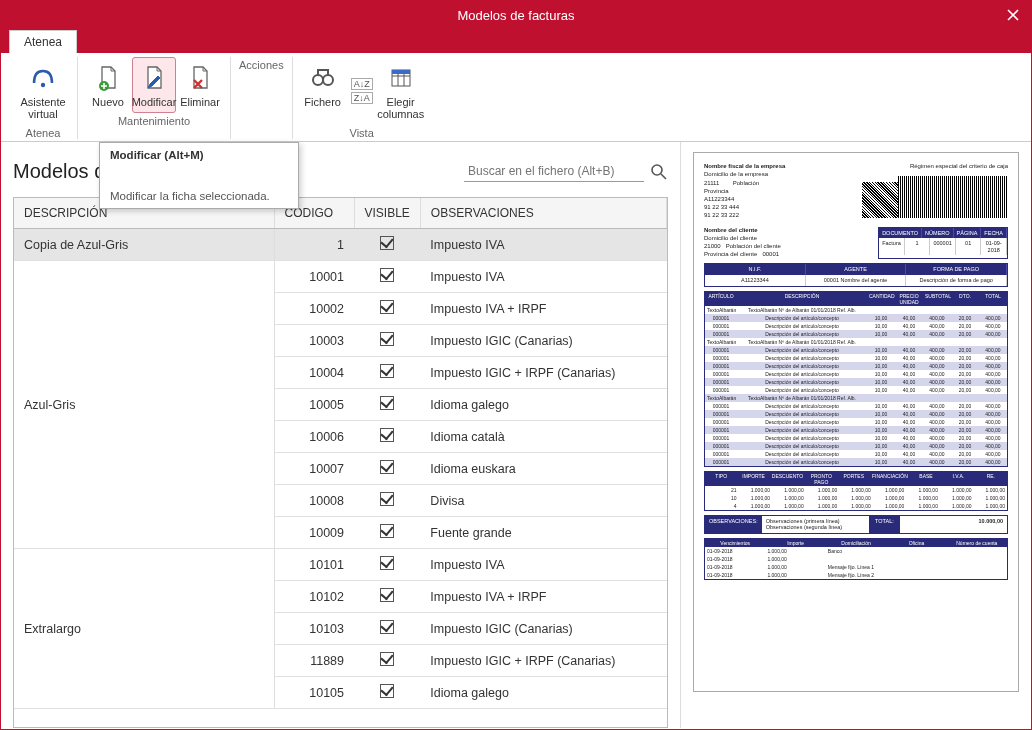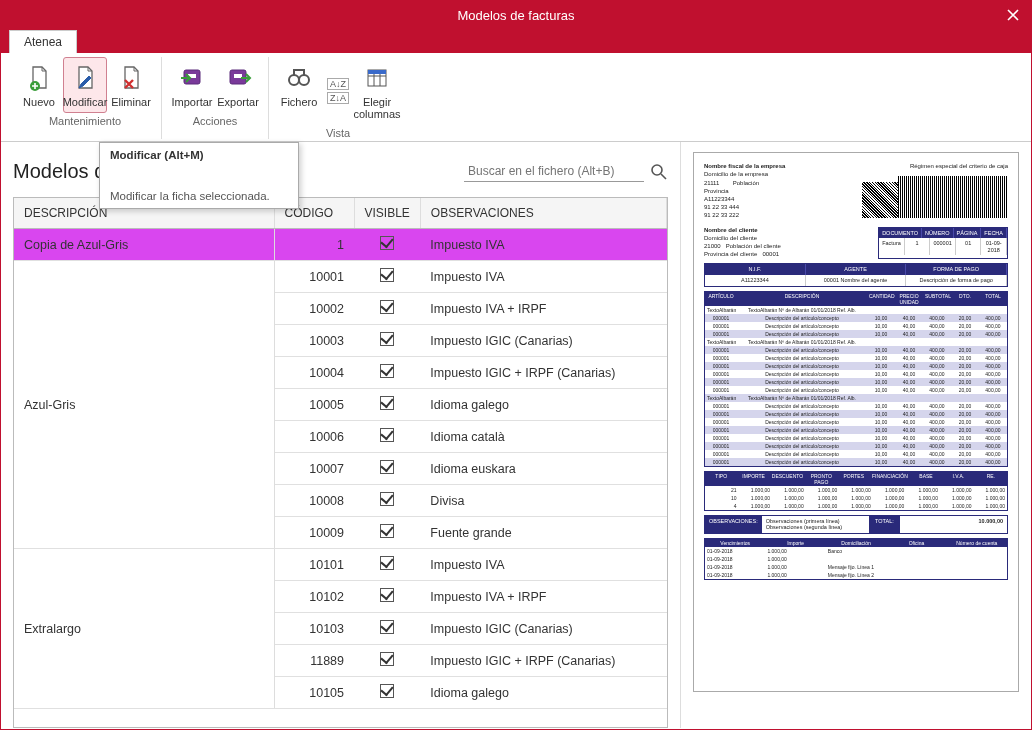--- a/index.html
+++ b/index.html
@@ -29,21 +29,21 @@
   .search-wrap { display: flex; align-items: center; gap: 6px; }
   .search-input { border: none; border-bottom: 1px solid #999; padding: 3px 4px; width: 180px; font-size: 12px; outline: none; background: transparent; }
   .search-icon { width:18px; height:18px; }
   .tooltip { position: absolute; top: 0; left: 98px; background: #fff; border: 1px solid #aaa; box-shadow: 2px 2px 6px rgba(0,0,0,.2); padding: 6px 10px; z-index: 10; width: 200px; font-size: 11.5px; }
   .tooltip .tt-title { font-weight: bold; margin-bottom: 2px; }
   .tooltip .tt-body { color: #555; margin-top: 29px; }
   .grid-wrap { flex: 1; border: 1px solid #bbb; overflow-y: auto; position: relative; }
   table.grid { width: 100%; border-collapse: collapse; }
   table.grid th { background: #f5f5f5; text-align: left; font-weight: normal; font-size: 12px; padding: 8px 10px; border-bottom: 1px solid #bbb; border-right: 1px solid #ddd; position: sticky; top: 0; }
   table.grid td { padding: 7px 10px; border-bottom: 1px solid #e0e0e0; font-size: 12.5px; }
-  table.grid tr.selected td { background: #d946ef; }
+  table.grid tr.selected td { background: #e5e5e5; }
   .col-codigo { text-align: right; width: 80px; margin-left: 16px; }
   .col-visible { text-align: center; width: 60px; }
   .col-desc { width: 260px; border-right: 1px solid #ddd; }
   .chk { display: inline-block; width: 14px; height: 14px; border: 1.5px solid #555; position: relative; }
   .chk.checked::after { content: ""; position: absolute; left: 2px; top: -1px; width: 6px; height: 9px; border-right: 2px solid #333; border-bottom: 2px solid #333; transform: rotate(40deg); }
   .preview-check { display: flex; align-items: center; gap: 8px; font-size: 13px; margin-bottom: 10px; }
   .preview-box { border: 1px solid #aaa; padding: 10px 10px; background: #fff; height: 540px; overflow: hidden; }
   
   .inv { font-size: 6px; color: #222; line-height: 1.2; }
   .inv-top { display:flex; justify-content:space-between; }
@@ -83,20 +83,34 @@
         <path d="M1 1 L11 11 M11 1 L1 11" stroke="#fff" stroke-width="1.6"></path>
       </svg>
   </div>
 </div>
 
 <div class="tabstrip">
   <div class="tab">Atenea</div>
 </div>
 
 <div class="ribbon">
+  <div class="ribbon-group">
+    <div class="ribbon-items">
+      <div class="ribbon-btn">
+        <span class="icon">
+          <svg width="30" height="30" viewBox="0 0 30 30">
+              <path d="M6 20 Q6 8 15 8 Q24 8 24 20" fill="none" stroke="#2a5caa" stroke-width="2.5"></path>
+              <circle cx="15" cy="22" r="2.2" fill="#2a5caa"></circle>
+            </svg>
+        </span>
+        <span class="lbl">Asistente virtual</span>
+      </div>
+    </div>
+    <div class="ribbon-group-label">Atenea</div>
+  </div>
 
   <div class="ribbon-group">
     <div class="ribbon-items">
       <div class="ribbon-btn small">
         <span class="icon">
           <svg width="28" height="28" viewBox="0 0 28 28">
               <path d="M8 3 h9 l4 4 v17 h-13 z" fill="#fff" stroke="#666" stroke-width="1.3"></path>
               <path d="M17 3 v4 h4" fill="none" stroke="#666"></path>
               <circle cx="10" cy="22" r="5" fill="#3a9d3a"></circle>
               <path d="M10 19 v6 M7 22 h6" stroke="#fff" stroke-width="1.6"></path>
@@ -122,42 +136,20 @@
               <path d="M8 16 l8 8 M16 16 l-8 8" stroke="#d03030" stroke-width="2.4"></path>
             </svg>
         </span>
         <span class="lbl">Eliminar</span>
       </div>
     </div>
     <div class="ribbon-group-label">Mantenimiento</div>
   </div>
 
   <div class="ribbon-group">
-    <div class="ribbon-items">
-      <div class="ribbon-btn small">
-        <span class="icon">
-          <svg width="28" height="28" viewBox="0 0 28 28">
-              <rect x="6" y="6" width="16" height="14" rx="2" fill="#7a3a9a" stroke="#5a2a7a"></rect>
-              <rect x="10" y="10" width="8" height="4" fill="#fff"></rect>
-              <path d="M3 14 h8 M8 10 l4 4 l-4 4" fill="none" stroke="#3a9d3a" stroke-width="2"></path>
-            </svg>
-        </span>
-        <span class="lbl">Importar</span>
-      </div>
-      <div class="ribbon-btn small">
-        <span class="icon">
-          <svg width="28" height="28" viewBox="0 0 28 28">
-              <rect x="6" y="6" width="16" height="14" rx="2" fill="#7a3a9a" stroke="#5a2a7a"></rect>
-              <rect x="10" y="10" width="8" height="4" fill="#fff"></rect>
-              <path d="M17 14 h8 M22 10 l4 4 l-4 4" fill="none" stroke="#3a9d3a" stroke-width="2"></path>
-            </svg>
-        </span>
-        <span class="lbl">Exportar</span>
-      </div>
-    </div>
     <div class="ribbon-group-label">Acciones</div>
   </div>
 
   <div class="ribbon-group">
     <div class="ribbon-items">
       <div class="ribbon-btn small">
         <span class="icon">
           <svg width="28" height="28" viewBox="0 0 28 28">
               <circle cx="9" cy="16" r="5" fill="none" stroke="#555" stroke-width="2"></circle>
               <circle cx="19" cy="16" r="5" fill="none" stroke="#555" stroke-width="2"></circle>

